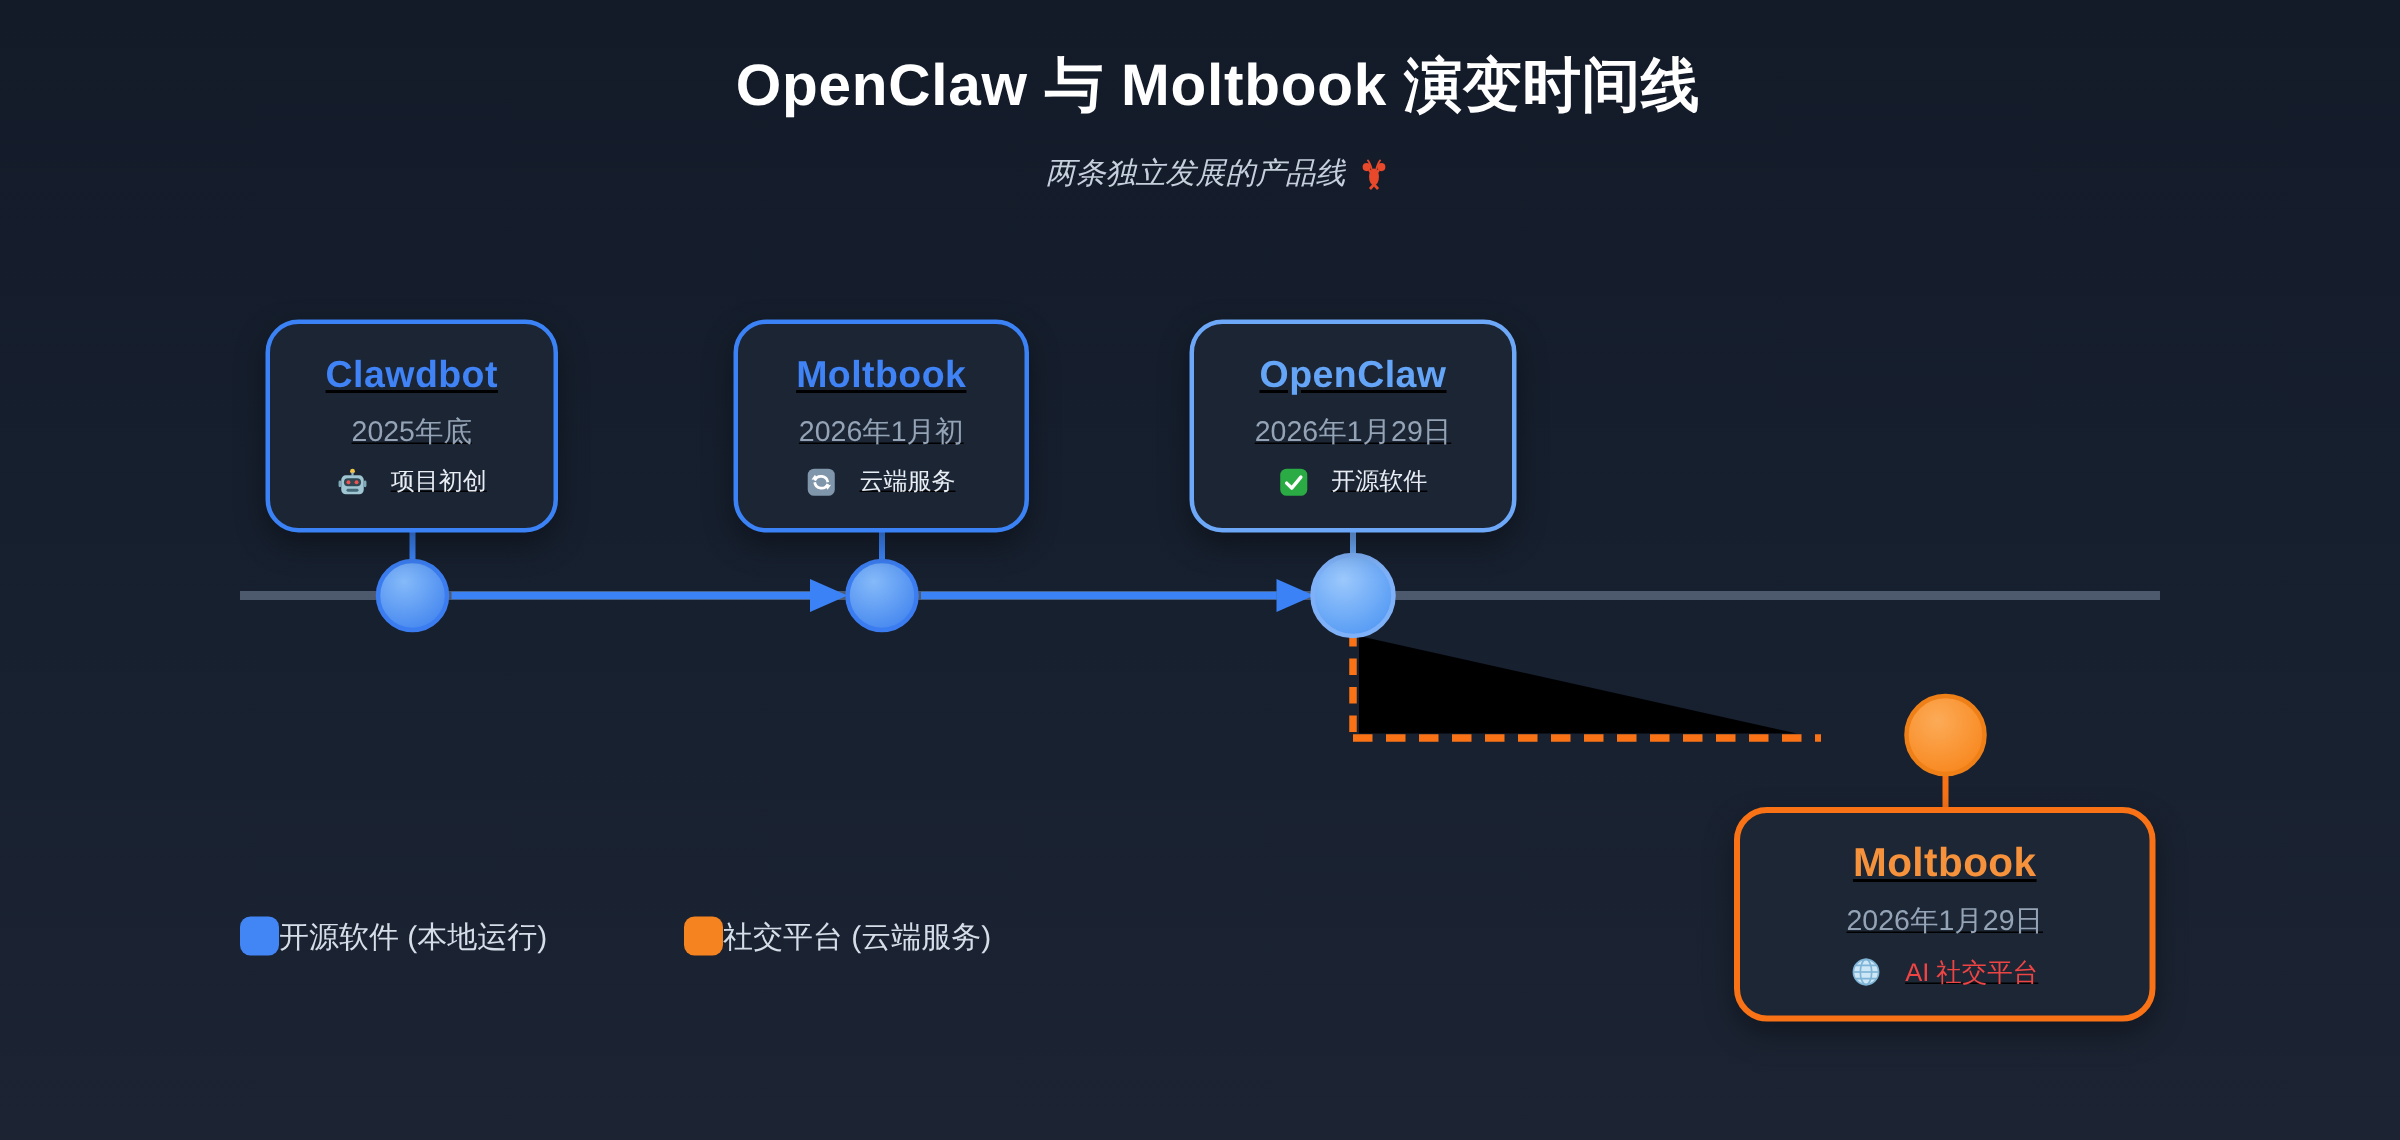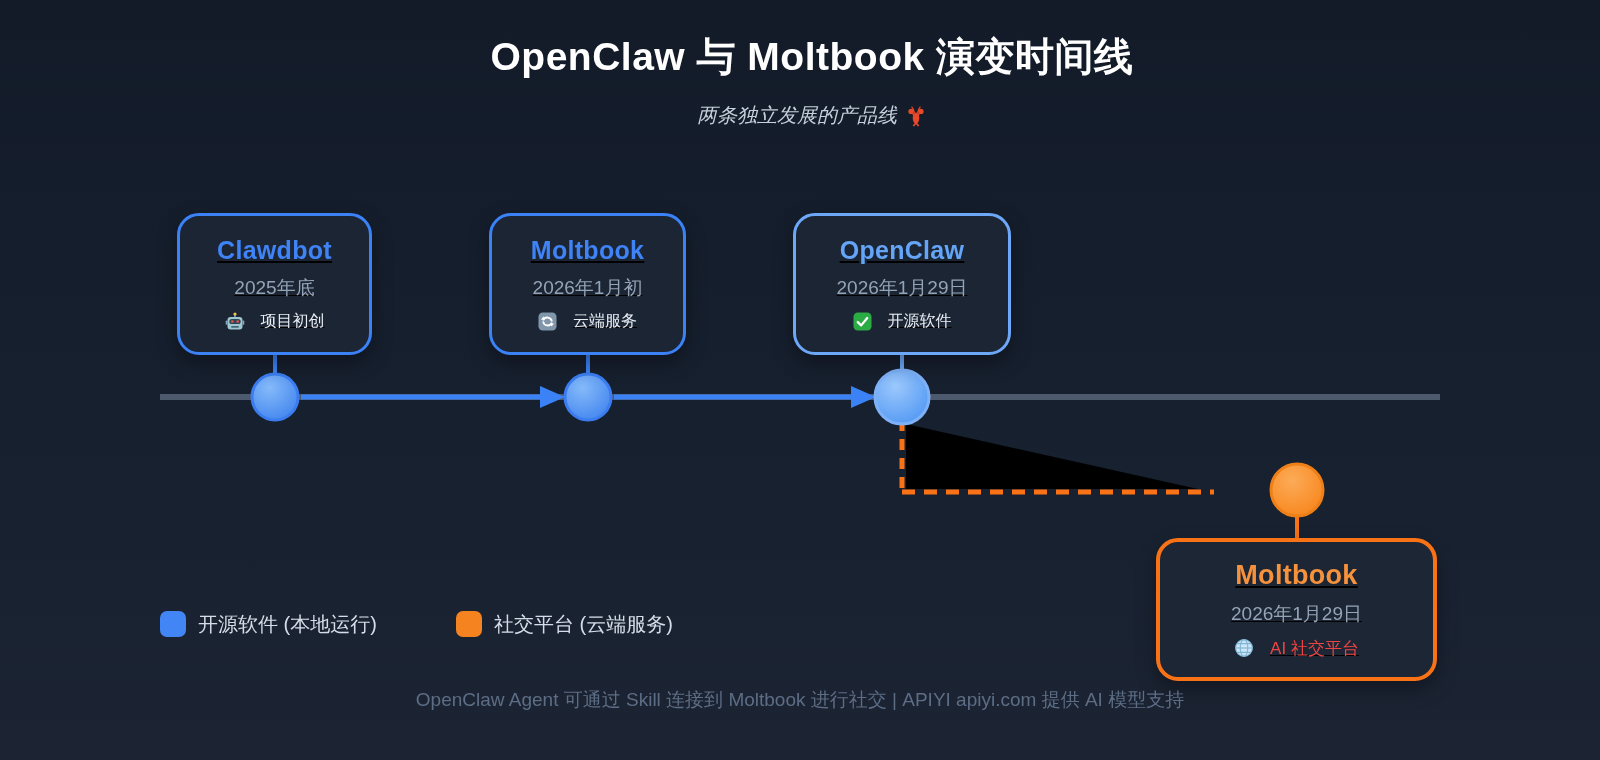--- a/index.html
+++ b/index.html
@@ -30,21 +30,21 @@
   .card.orange{top:538px;height:143px;border-color:#f97316;border-width:4px;background:#1c2634;}
   .card.orange .card-title{color:#f6913c;font-size:27px;}
   .card.orange .card-tag{color:#ef4444;font-size:17px;justify-content:flex-end;}
   .icon{display:inline-flex;align-items:center;justify-content:center;line-height:0;}
   
   .legend{position:absolute;left:0;top:610px;width:100%;z-index:2;}
   .legend-item{position:absolute;display:flex;align-items:center;height:28px;}
   .swatch{width:26px;height:26px;border-radius:7px;}
   .swatch.blue{background:#4286f5;}
   .swatch.orng{background:#f5831f;}
-  .legend-label{margin-left:12px;font-size:20px;color:#d5dde8;}
+  .legend-label{margin-left:0;font-size:20px;color:#d5dde8;}
   
   .footer{position:absolute;left:0;top:687px;width:100%;text-align:center;font-size:19px;color:#5c6d85;z-index:2;}
 </style>
 </head>
 <body>
 
 <div class="stage">
 
   <div class="hdr">
     <h1 class="title">OpenClaw 与 Moltbook 演变时间线</h1>
@@ -173,15 +173,14 @@
     <div class="legend-item" style="left:160px;">
       <div class="swatch blue"></div>
       <div class="legend-label">开源软件 (本地运行)</div>
     </div>
     <div class="legend-item" style="left:456px;">
       <div class="swatch orng"></div>
       <div class="legend-label">社交平台 (云端服务)</div>
     </div>
   </div>
 
-  <div class="footer">OpenClaw Agent 可通过 Skill 连接到 Moltbook 进行社交 | APIYI apiyi.com 提供 AI 模型支持</div>
 
 </div>
 
 </body></html>

